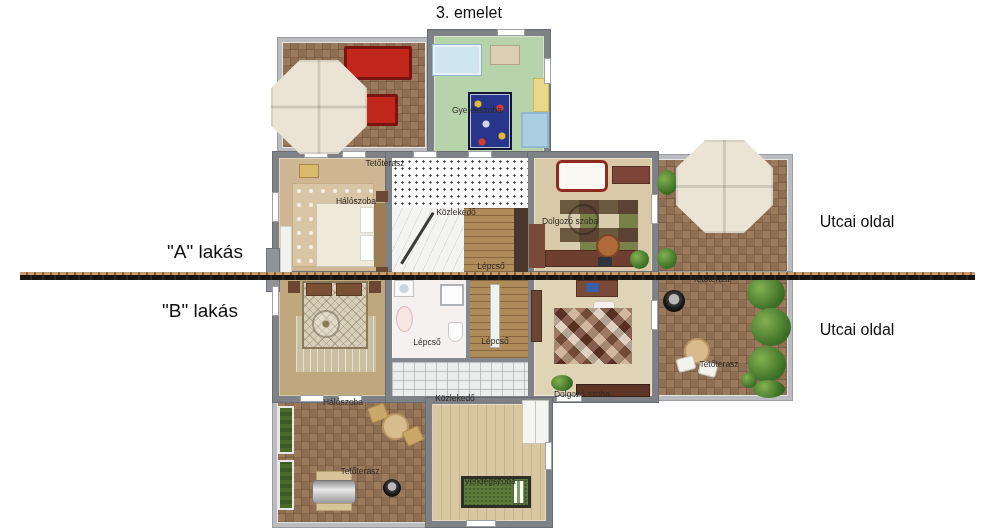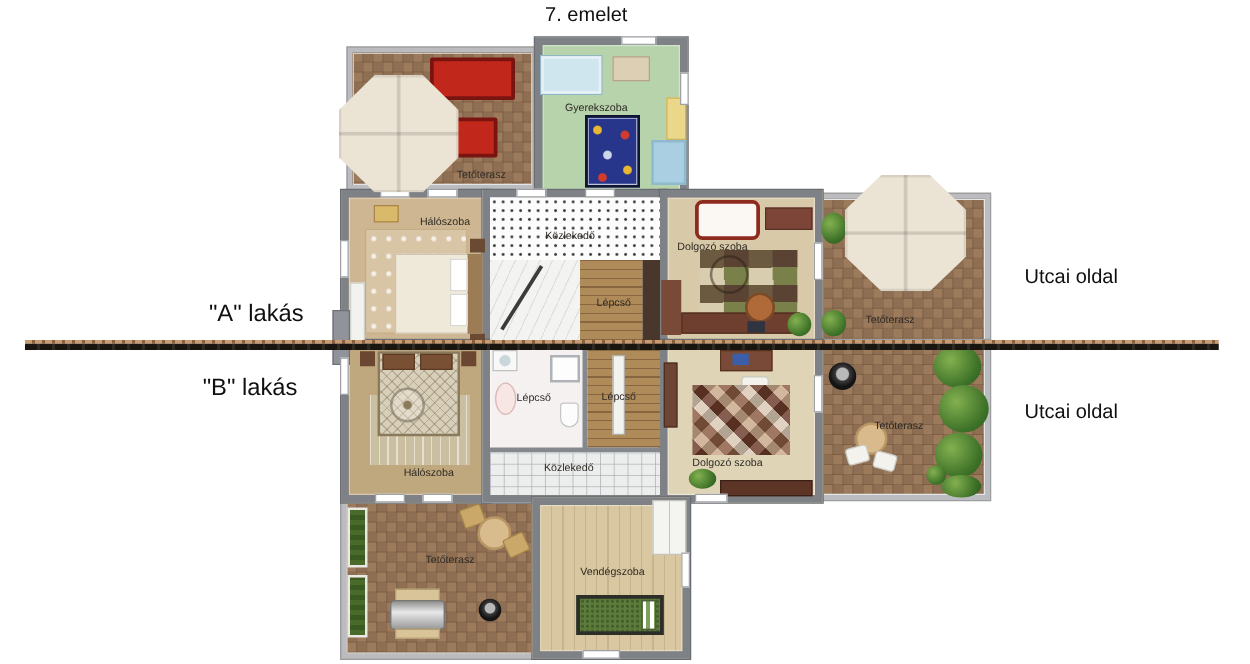--- a/index.html
+++ b/index.html
@@ -21,21 +21,21 @@
   .woodfloor{background-color:#d8c7a0;background-image:repeating-linear-gradient(90deg,rgba(120,90,50,.18) 0 1px,transparent 1px 9px);}
   .bathfloor{background:#f5f1f0;}
   .dottile{background-color:#fcfcfc;background-image:radial-gradient(circle,#3a3a3a .9px,transparent 1.3px);background-size:7px 7px;z-index:4;}
   .graytile{background-color:#eceded;background-image:
     linear-gradient(rgba(160,162,166,.6) 1px,transparent 1px),
     linear-gradient(90deg,rgba(160,162,166,.6) 1px,transparent 1px);background-size:11px 9px;z-index:4;}
   .stairs{background-color:#b08b5a;background-image:repeating-linear-gradient(0deg,rgba(60,35,15,.35) 0 1px,transparent 1px 7px);z-index:4;}
   .sub{z-index:4;}
   .f{z-index:10;}
   .win{background:#fff;border:1px solid #9ea1a6;z-index:12;}
-  .lbl{transform:translate(-50%,-50%);font-size:8.5px;color:#2e2a24;white-space:nowrap;z-index:30;}
+  .lbl{transform:translate(-50%,-50%);font-size:8.5px;color:#2e2a24;white-space:nowrap;z-index:30;margin-top:24px;}
   .big{transform:translate(-50%,-50%);color:#0f0f0f;white-space:nowrap;z-index:40;}
   .plant{border-radius:50%;background:radial-gradient(circle at 35% 35%,#83b050,#3f7328 65%,#2a571c);}
   .octa{clip-path:polygon(30% 0,70% 0,100% 30%,100% 70%,70% 100%,30% 100%,0 70%,0 30%);
     background-image:linear-gradient(to right,transparent 48%,rgba(0,0,0,.12) 49% 51%,transparent 52%),
     linear-gradient(to bottom,transparent 48%,rgba(0,0,0,.12) 49% 51%,transparent 52%);
     background-color:#ebe3d4;box-shadow:inset 0 0 0 2px rgba(0,0,0,.08);z-index:14;}
   .redsofa{background:#c2271b;border:3px solid #7a1410;border-radius:2px;}
   .grill{border-radius:50%;background:radial-gradient(circle at 50% 42%,#b9b9b9 28%,#3a3a3a 34%,#141414 60%);}
   .whchair{background:#f4f2ec;border:1px solid #c9c9c2;border-radius:3px;}
   .wdchair{background:#c9a86a;border:1px solid #a8854a;border-radius:2px;}
@@ -166,21 +166,21 @@
   <div class="win" style="left:338px;top:395px;width:24px;height:7px"></div>
   <div class="win" style="left:556px;top:395px;width:26px;height:7px"></div>
   <div class="win" style="left:466px;top:520px;width:30px;height:7px"></div>
   <div class="win" style="left:545px;top:442px;width:7px;height:28px"></div>
 
   <div class="divider">
     <div class="tan"></div>
     <div class="dark"></div>
   </div>
 
-  <div class="big" style="left:469px;top:13px;font-size:16px">7. emelet</div>
+  <div class="big" style="left:469px;top:13px;font-size:16px">3. emelet</div>
   <div class="big" style="left:205px;top:252px;font-size:19px">"A" lakás</div>
   <div class="big" style="left:200px;top:311px;font-size:19px">"B" lakás</div>
   <div class="big" style="left:857px;top:222px;font-size:16px">Utcai oldal</div>
   <div class="big" style="left:857px;top:330px;font-size:16px">Utcai oldal</div>
 
   <div class="lbl" style="left:385px;top:139px">Tetőterasz</div>
   <div class="lbl" style="left:477px;top:86px">Gyerekszoba</div>
   <div class="lbl" style="left:356px;top:177px">Hálószoba</div>
   <div class="lbl" style="left:456px;top:188px">Közlekedő</div>
   <div class="lbl" style="left:491px;top:242px">Lépcső</div>

